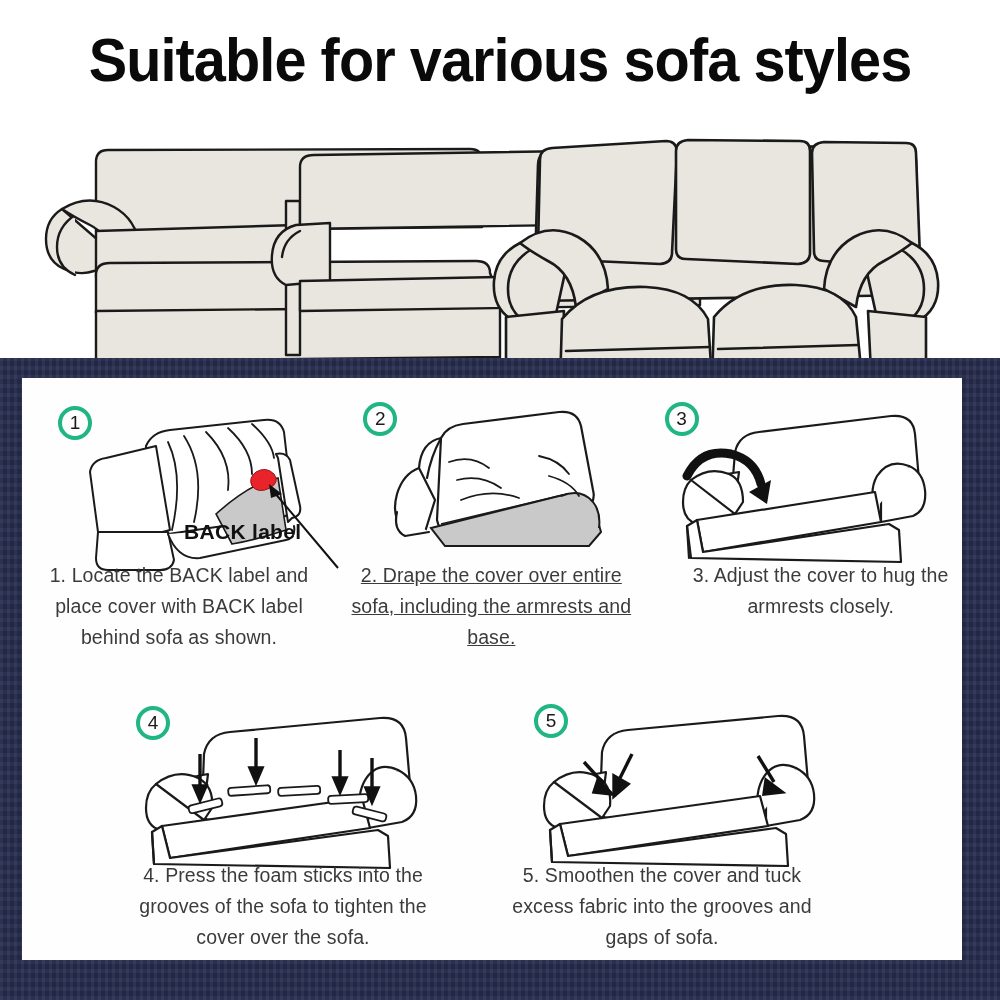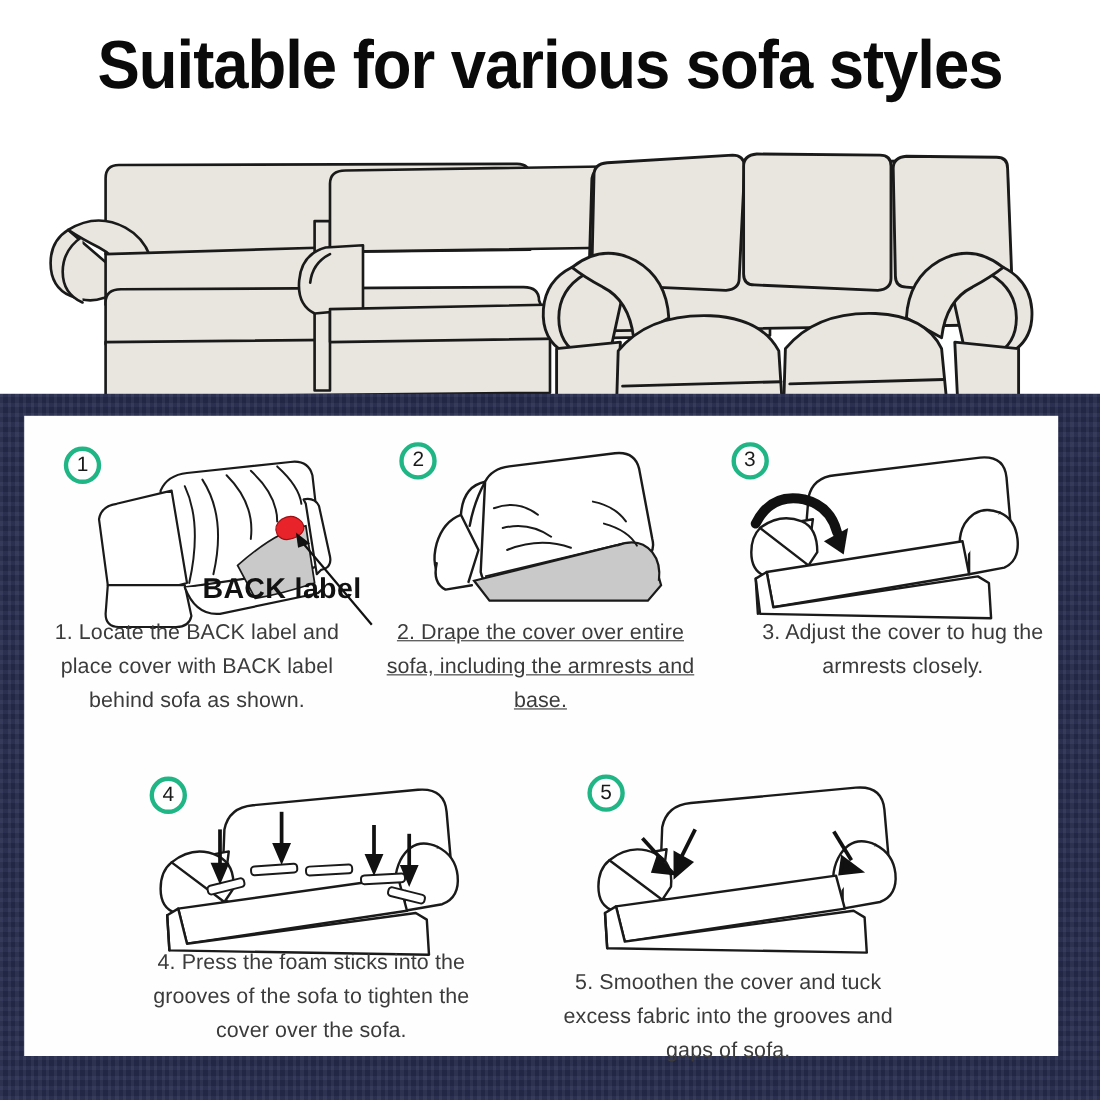--- a/index.html
+++ b/index.html
@@ -67,21 +67,21 @@
     position:absolute;
     text-align:center;
     color:#3b3b3b;
     font-size:19.5px;
     line-height:31px;
     font-family:"Liberation Sans",sans-serif;
     letter-spacing:.1px;
   }
   .back-label{
     position:absolute;
-    font-size:26px;
+    font-size:21px;
     font-weight:700;
     color:#111;
     font-family:"Liberation Sans",sans-serif;
     letter-spacing:.3px;
   }
   svg{display:block;overflow:visible;}
 </style>
 </head>
 <body>
 
@@ -335,17 +335,17 @@
             <path d="M64 54 L84 76" fill="none"></path>
               <path d="M78 72 L92 86 L74 84 Z"></path>
             <path d="M112 46 L98 74" fill="none"></path>
               <path d="M94 68 L94 88 L108 76 Z"></path>
             <path d="M238 48 L254 74" fill="none"></path>
               <path d="M246 72 L262 84 L244 86 Z"></path>
           </g>
         </svg>
       </div>
 
-      <div class="caption" style="left:0px;top:188px;width:340px;">5. Smoothen the cover and tuck excess fabric into the grooves and gaps of sofa.</div>
+      <div class="caption" style="left:0px;top:170px;width:340px;">5. Smoothen the cover and tuck excess fabric into the grooves and gaps of sofa.</div>
     </div>
   </div>
 
 </div>
 
 </body></html>

